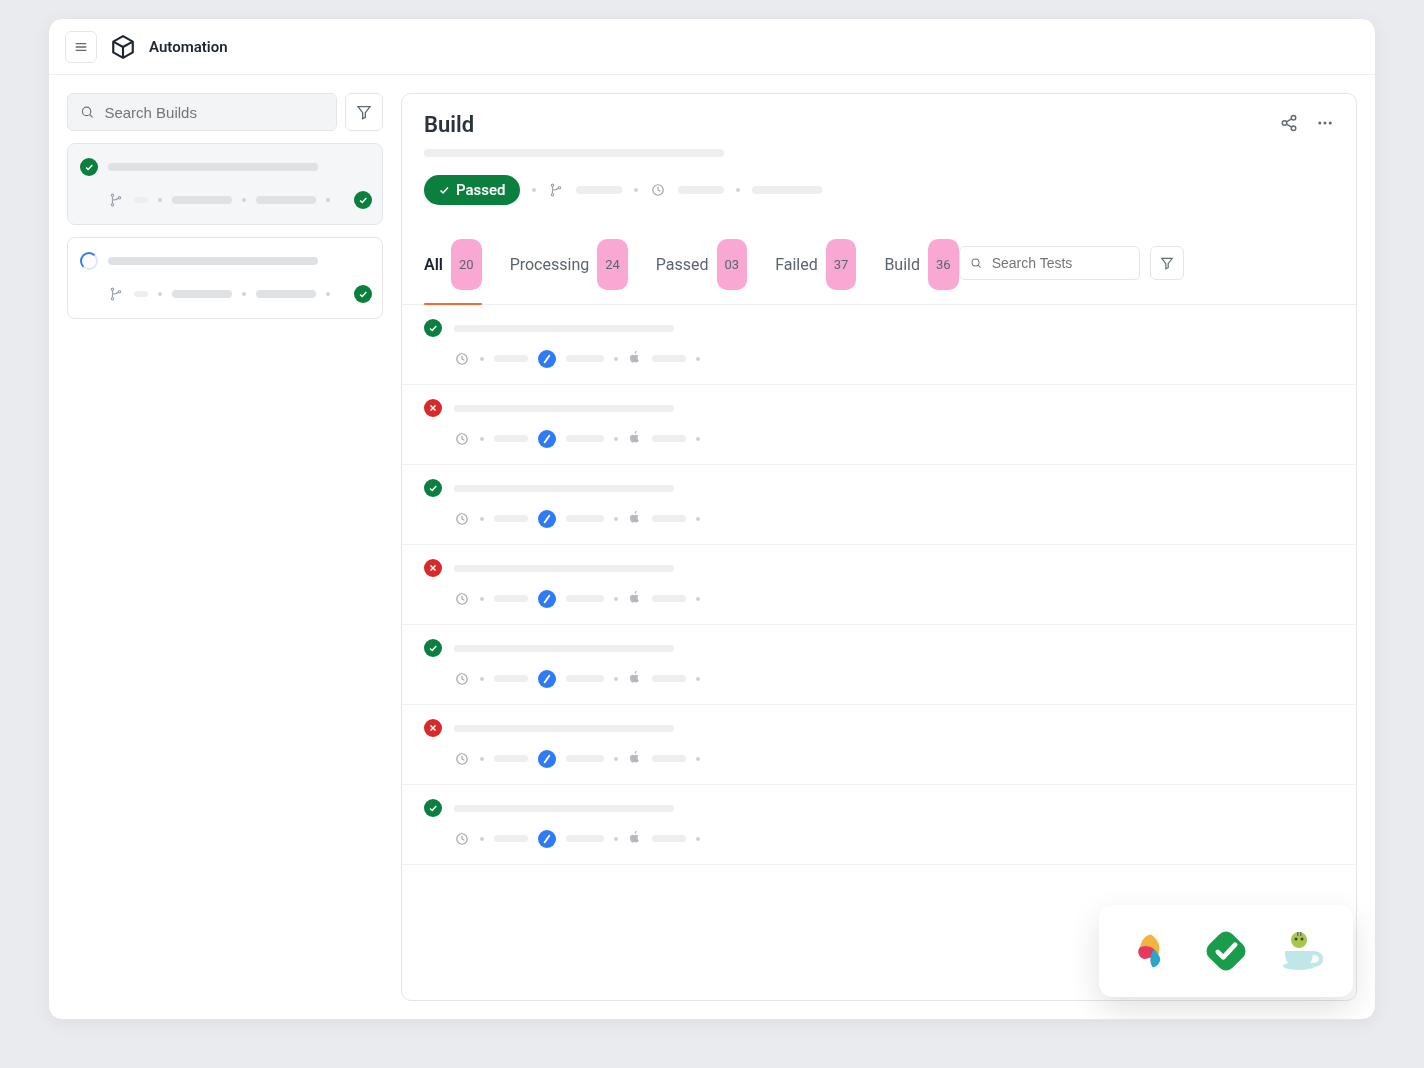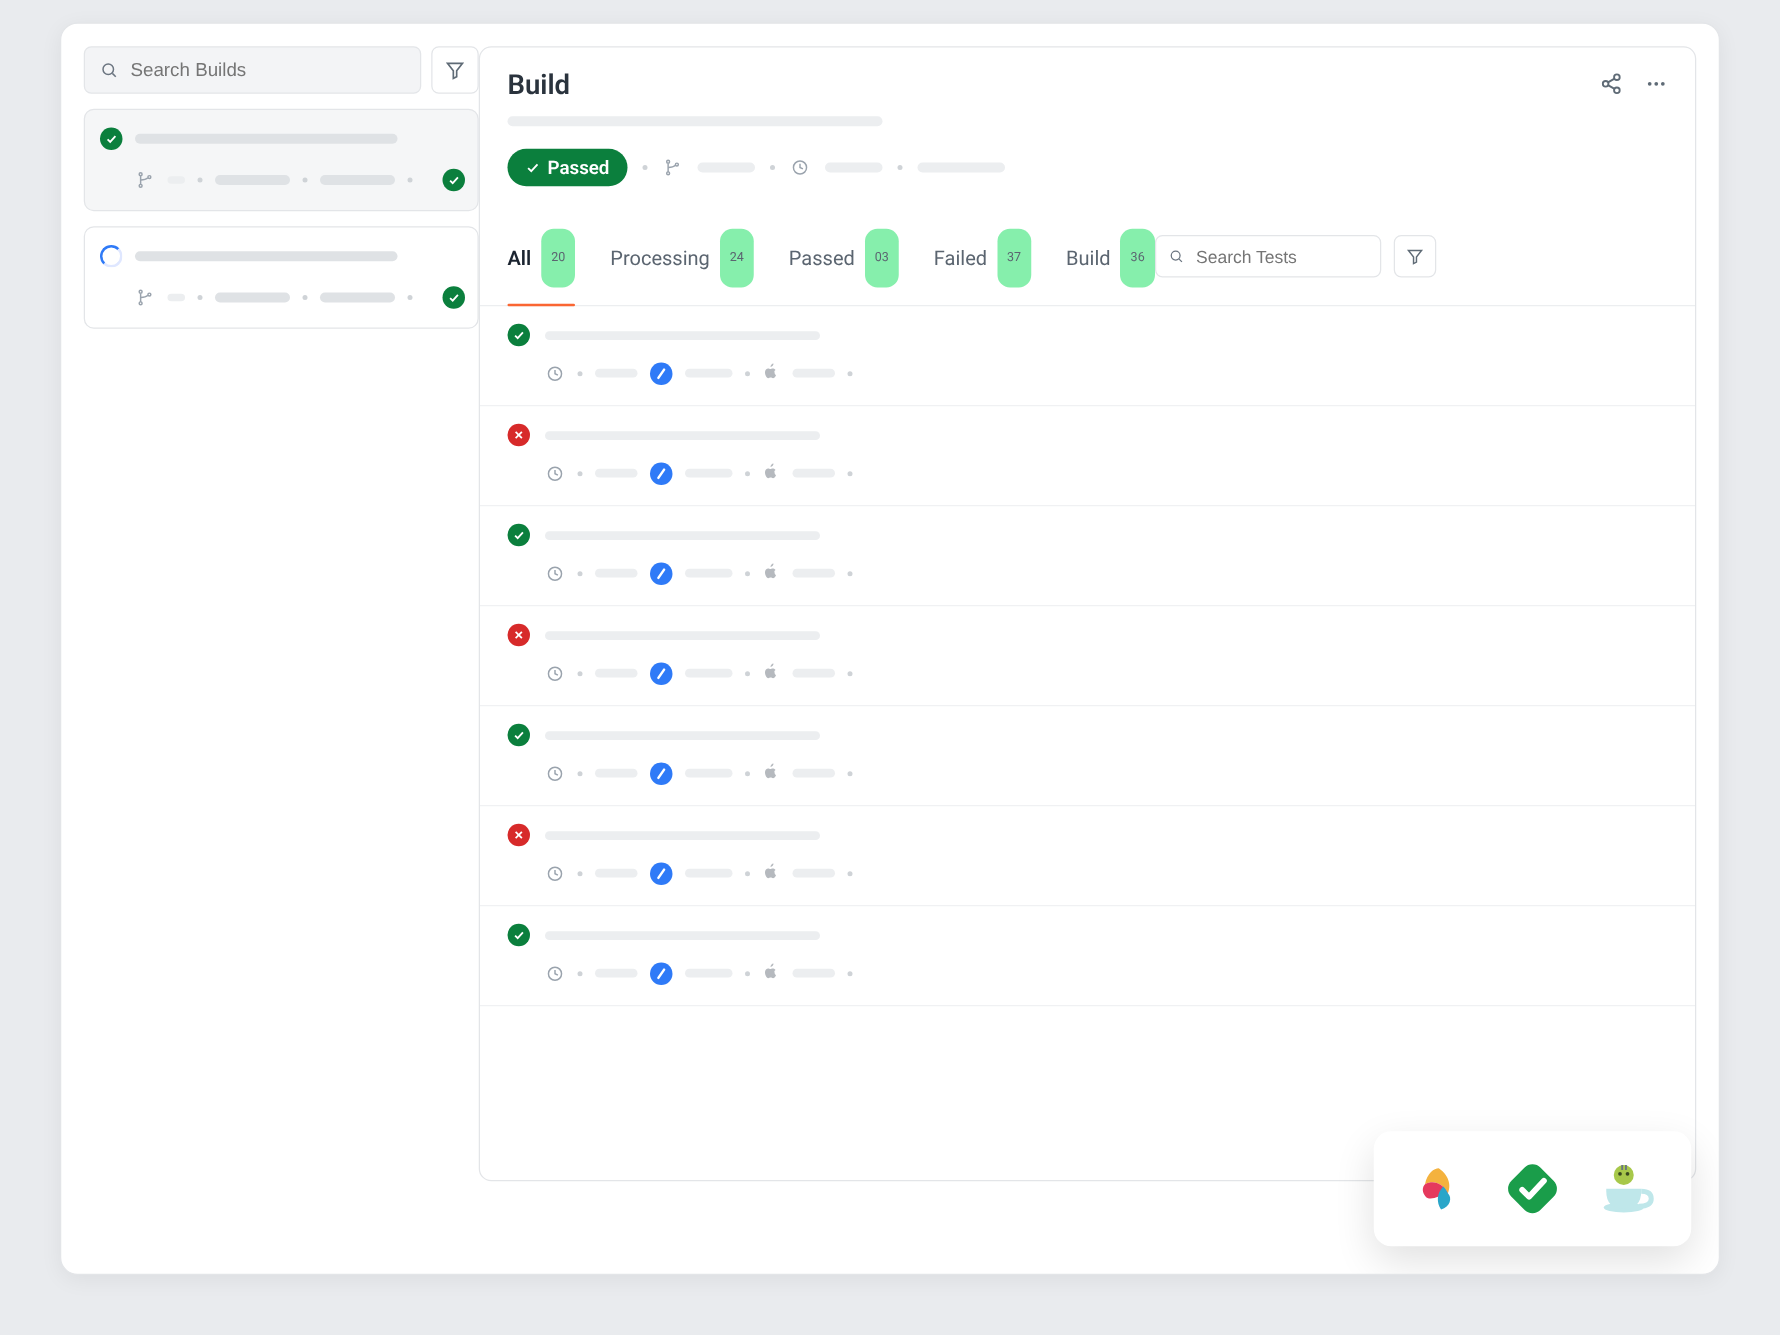--- a/index.html
+++ b/index.html
@@ -3,21 +3,21 @@
 <meta charset="utf-8">
 <style>
   * { box-sizing: border-box; margin: 0; padding: 0; }
   html, body { width: 1424px; height: 1068px; font-family: -apple-system, BlinkMacSystemFont, "Segoe UI", Roboto, sans-serif; background: #e9ebee; }
   .canvas { width: 1424px; height: 1068px; position: relative; padding: 18px 48px 48px 48px; }
   .app-card { width: 100%; height: 100%; background: #fff; border: 1px solid #e3e5e8; border-radius: 14px; box-shadow: 0 4px 18px rgba(0,0,0,.06); overflow: hidden; position: relative; }
   .topbar { height: 56px; display: flex; align-items: center; gap: 12px; padding: 0 16px; border-bottom: 1px solid #eceef0; }
   .hamburger { width: 32px; height: 32px; border: 1px solid #e3e5e8; border-radius: 6px; display: flex; align-items: center; justify-content: center; color: #5f6b76; cursor: pointer; }
   .logo { width: 28px; height: 28px; display: flex; align-items: center; justify-content: center; }
   .app-title { font-size: 15px; font-weight: 600; color: #1e2730; }
-  .body { display: flex; height: calc(100% - 56px); padding: 18px 18px 18px 18px; }
+  .body { display: flex; height: calc(100% - 56px); padding: 18px 18px 18px 18px; gap: 18px; }
   .sidebar { width: 316px; flex: 0 0 316px; display: flex; flex-direction: column; gap: 12px; }
   .search-wrap { display: flex; gap: 8px; }
   .search-box { flex: 1; display: flex; align-items: center; gap: 10px; background: #f3f4f6; border: 1px solid #e3e5e8; border-radius: 6px; padding: 8px 12px; }
   .search-box input { border: none; background: transparent; outline: none; font-size: 15px; color: #3a4653; width: 100%; }
   .filter-btn { width: 38px; height: 38px; border: 1px solid #e3e5e8; border-radius: 6px; display: flex; align-items: center; justify-content: center; color: #5f6b76; cursor: pointer; background: #fff; }
   .build-card { border: 1px solid #e3e5e8; border-radius: 8px; padding: 14px 12px 16px 12px; background: #fff; }
   .build-card.selected { background: #f5f6f7; }
   .bc-row1 { display: flex; align-items: center; gap: 10px; }
   .bc-row2 { display: flex; align-items: center; gap: 10px; margin-top: 16px; padding-left: 28px; position: relative; }
   .skel { background: #dfe2e5; border-radius: 4px; height: 8px; }
@@ -40,21 +40,21 @@
   .ch-meta { display: flex; align-items: center; gap: 12px; margin-top: 18px; }
   .badge-passed { background: #0b7f3d; color: #fff; font-size: 15px; font-weight: 600; padding: 6px 14px; border-radius: 16px; display: inline-flex; align-items: center; gap: 6px; }
   .badge-passed svg { width: 12px; height: 12px; }
 
   .tabs-row { display: flex; align-items: center; justify-content: flex-start; border-bottom: 1px solid #eceef0; margin-top: 20px; padding: 0 22px 0 22px; }
   .tabs { display: flex; gap: 28px; }
   .tab { display: flex; align-items: center; gap: 8px; padding: 10px 0 14px 0; cursor: pointer; position: relative; }
   .tab-label { font-size: 16px; color: #5b6570; }
   .tab.active .tab-label { color: #1b2430; font-weight: 600; }
   .tab.active::after { content: ""; position: absolute; left: 0; right: 0; bottom: -1px; height: 2px; background: #fa6632; border-radius: 2px; }
-  .tab-badge { background: #86efac; color: #5b6570; font-size: 10px; padding: 18px 8px; border-radius: 10px; }
+  .tab-badge { background: #f9a8d4; color: #5b6570; font-size: 13px; padding: 18px 8px; border-radius: 10px; }
   .right-controls { display: flex; gap: 10px; align-items: center; padding-bottom: 8px; }
   .search-tests { width: 181px; height: 34px; }
   .search-tests.search-box { padding: 4px 10px; background:#fff; }
   .search-tests input { font-size: 14px; }
 
   .tests-list { flex: 1; overflow: auto; }
   .test-row { padding: 14px 22px 16px 22px; border-bottom: 1px solid #f0f1f3; }
   .tr-top { display: flex; align-items: center; gap: 12px; }
   .tr-bottom { display: flex; align-items: center; gap: 10px; margin-top: 12px; padding-left: 30px; }
   .mini-icon { color: #9aa3ad; width: 16px; height: 16px; display:flex; align-items:center; justify-content:center; }
@@ -77,20 +77,38 @@
   .float-integrations { position: absolute; right: 22px; bottom: 22px; width: 254px; height: 92px; background: #fff; border-radius: 14px; box-shadow: 0 12px 32px rgba(0,0,0,.12); display: flex; align-items: center; justify-content: space-around; padding: 0 14px; z-index: 20; }
   .int-icon { width: 48px; height: 48px; display:flex; align-items:center; justify-content:center; }
 </style>
 </head>
 <body>
 
 <div class="canvas">
   <div class="app-card">
 
 
+    <div class="topbar">
+      <div class="hamburger">
+        <svg width="16" height="16" viewBox="0 0 24 24" fill="none" stroke="currentColor" stroke-width="2">
+            <line x1="4" y1="7" x2="20" y2="7"></line>
+            <line x1="4" y1="12" x2="20" y2="12"></line>
+            <line x1="4" y1="17" x2="20" y2="17"></line>
+          </svg>
+      </div>
+      <div class="logo">
+        <svg width="26" height="26" viewBox="0 0 24 24" fill="none" stroke="#1e2730" stroke-width="2" stroke-linejoin="round">
+            <path d="M12 2 L3 7 L3 17 L12 22 L21 17 L21 7 Z"></path>
+            <path d="M12 22 L12 12"></path>
+            <path d="M12 12 L3 7"></path>
+            <path d="M12 12 L21 7"></path>
+          </svg>
+      </div>
+      <div class="app-title">Automation</div>
+    </div>
 
     <div class="body">
 
       <div class="sidebar">
         <div class="search-wrap">
           <div class="search-box">
             <svg width="16" height="16" viewBox="0 0 24 24" fill="none" stroke="#6b7580" stroke-width="2">
                 <circle cx="11" cy="11" r="7"></circle>
                 <line x1="21" y1="21" x2="16.5" y2="16.5"></line>
               </svg>

